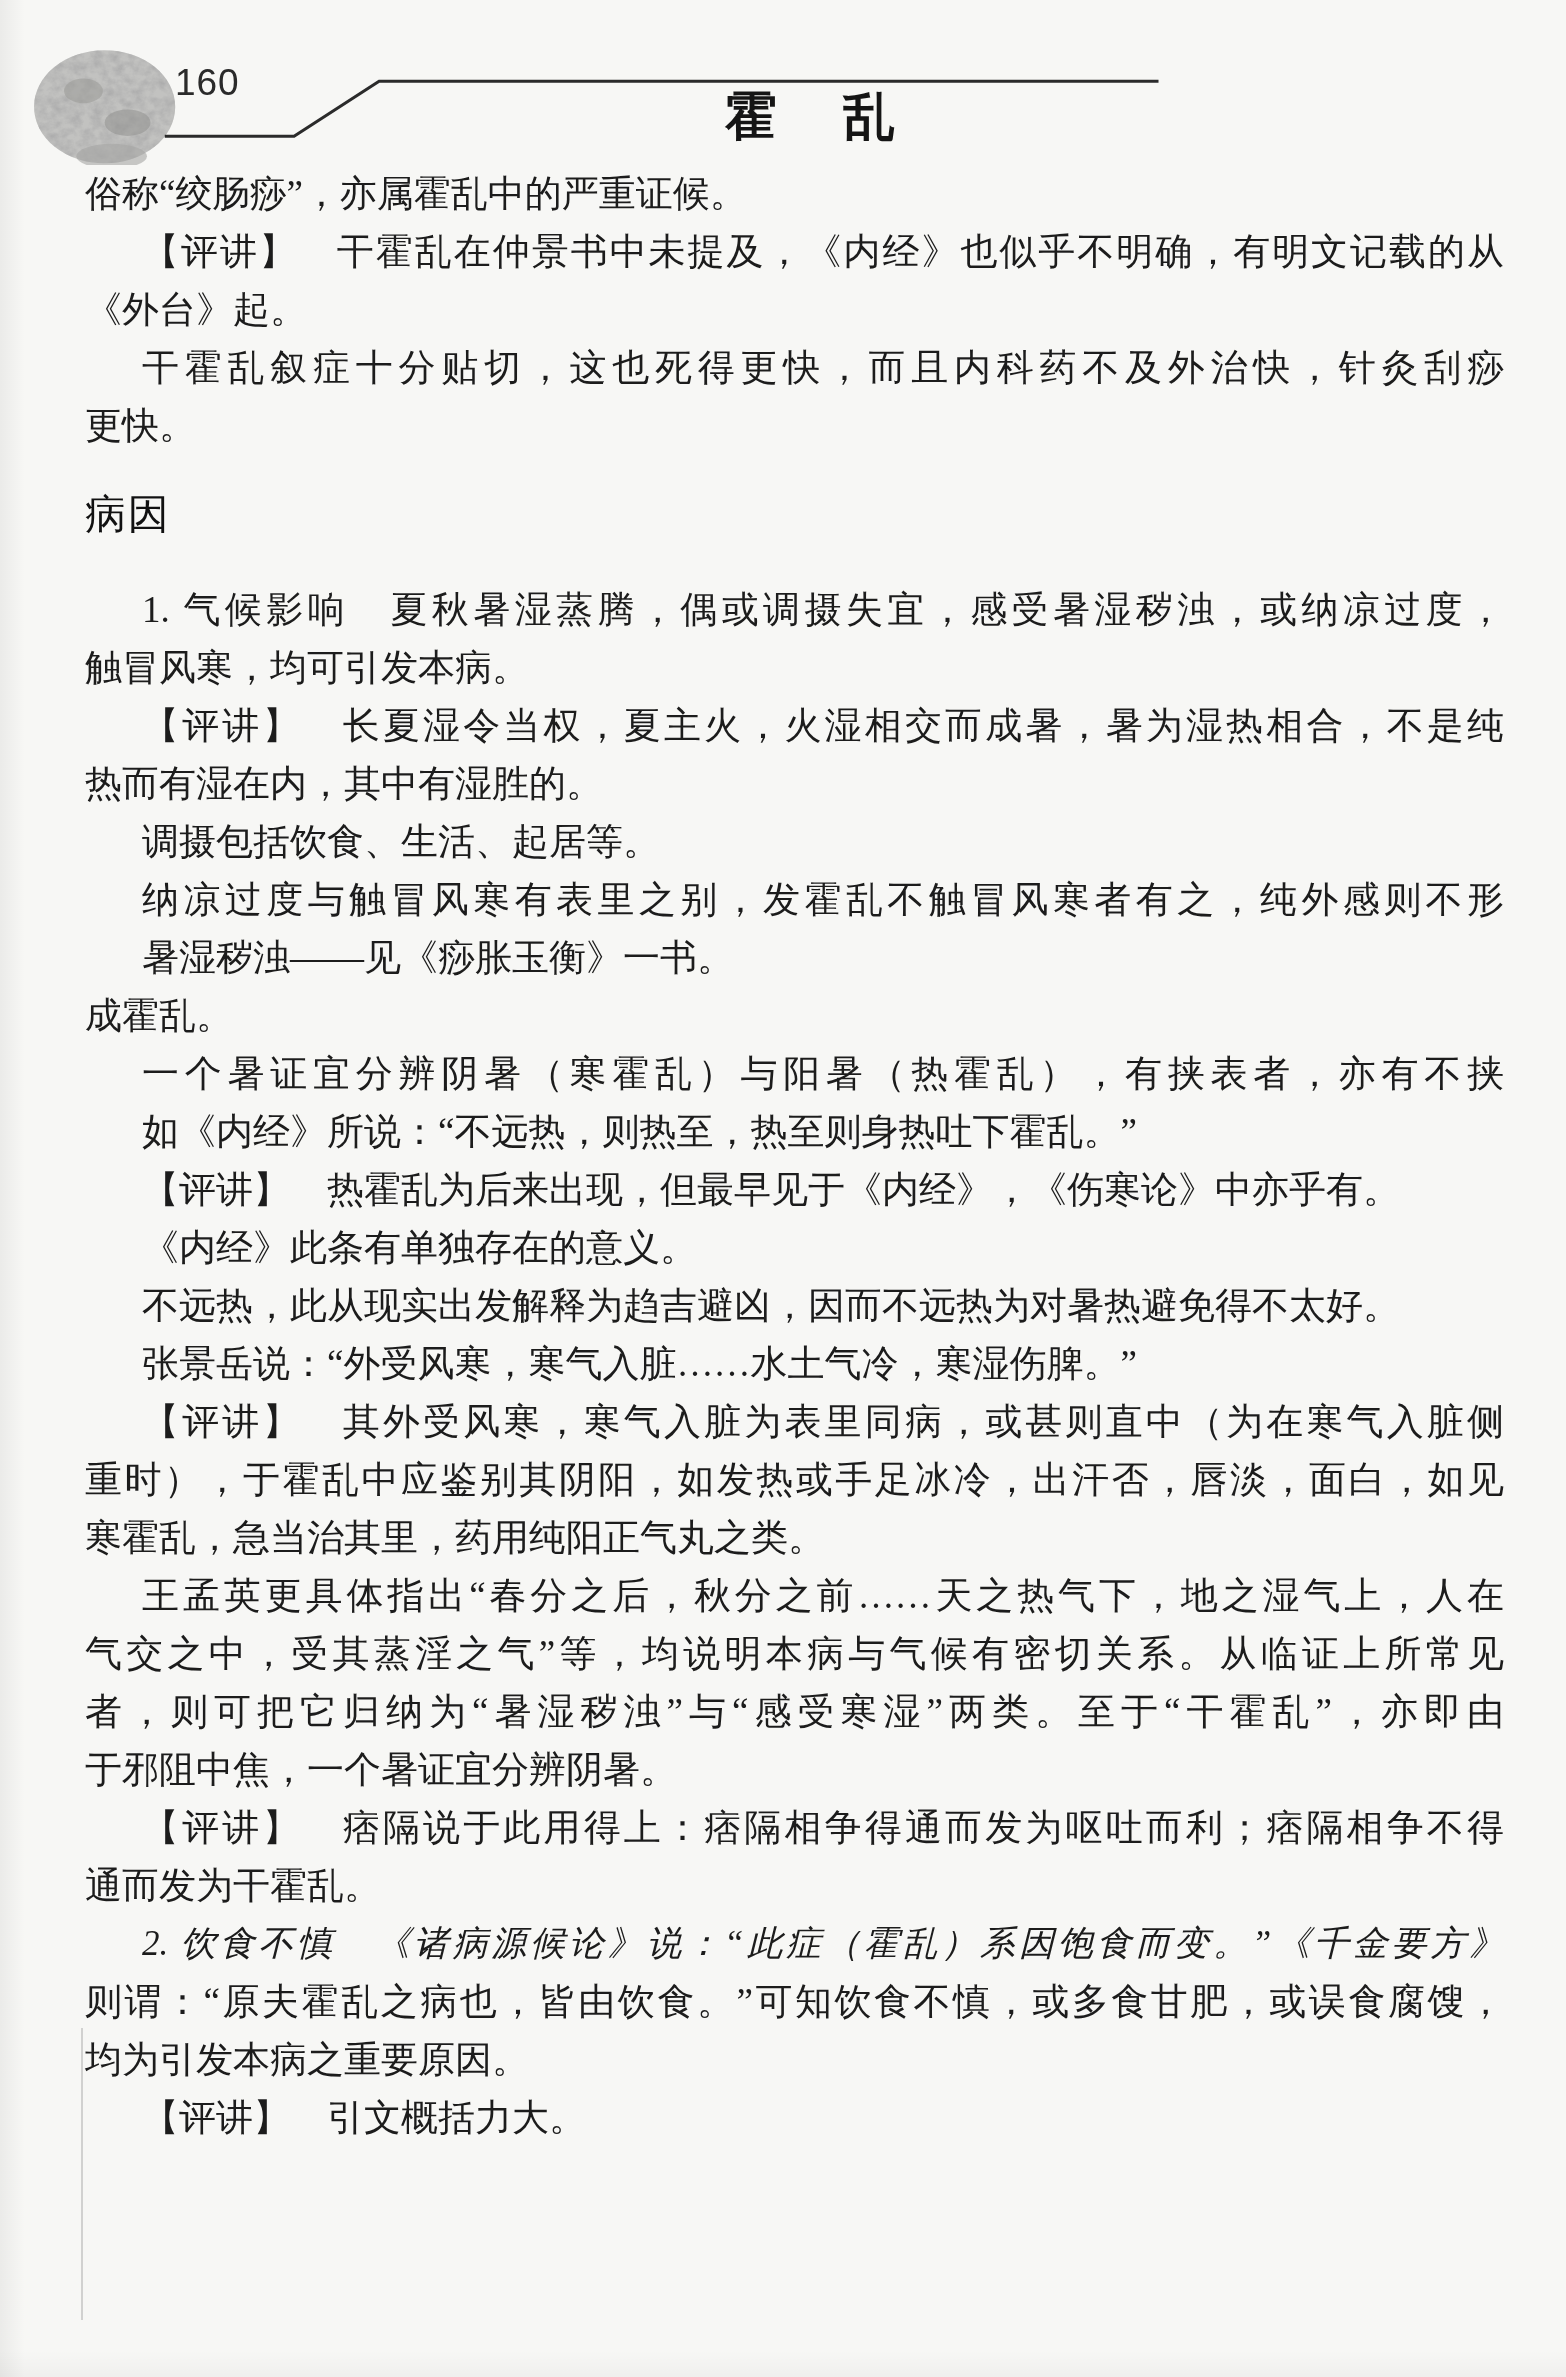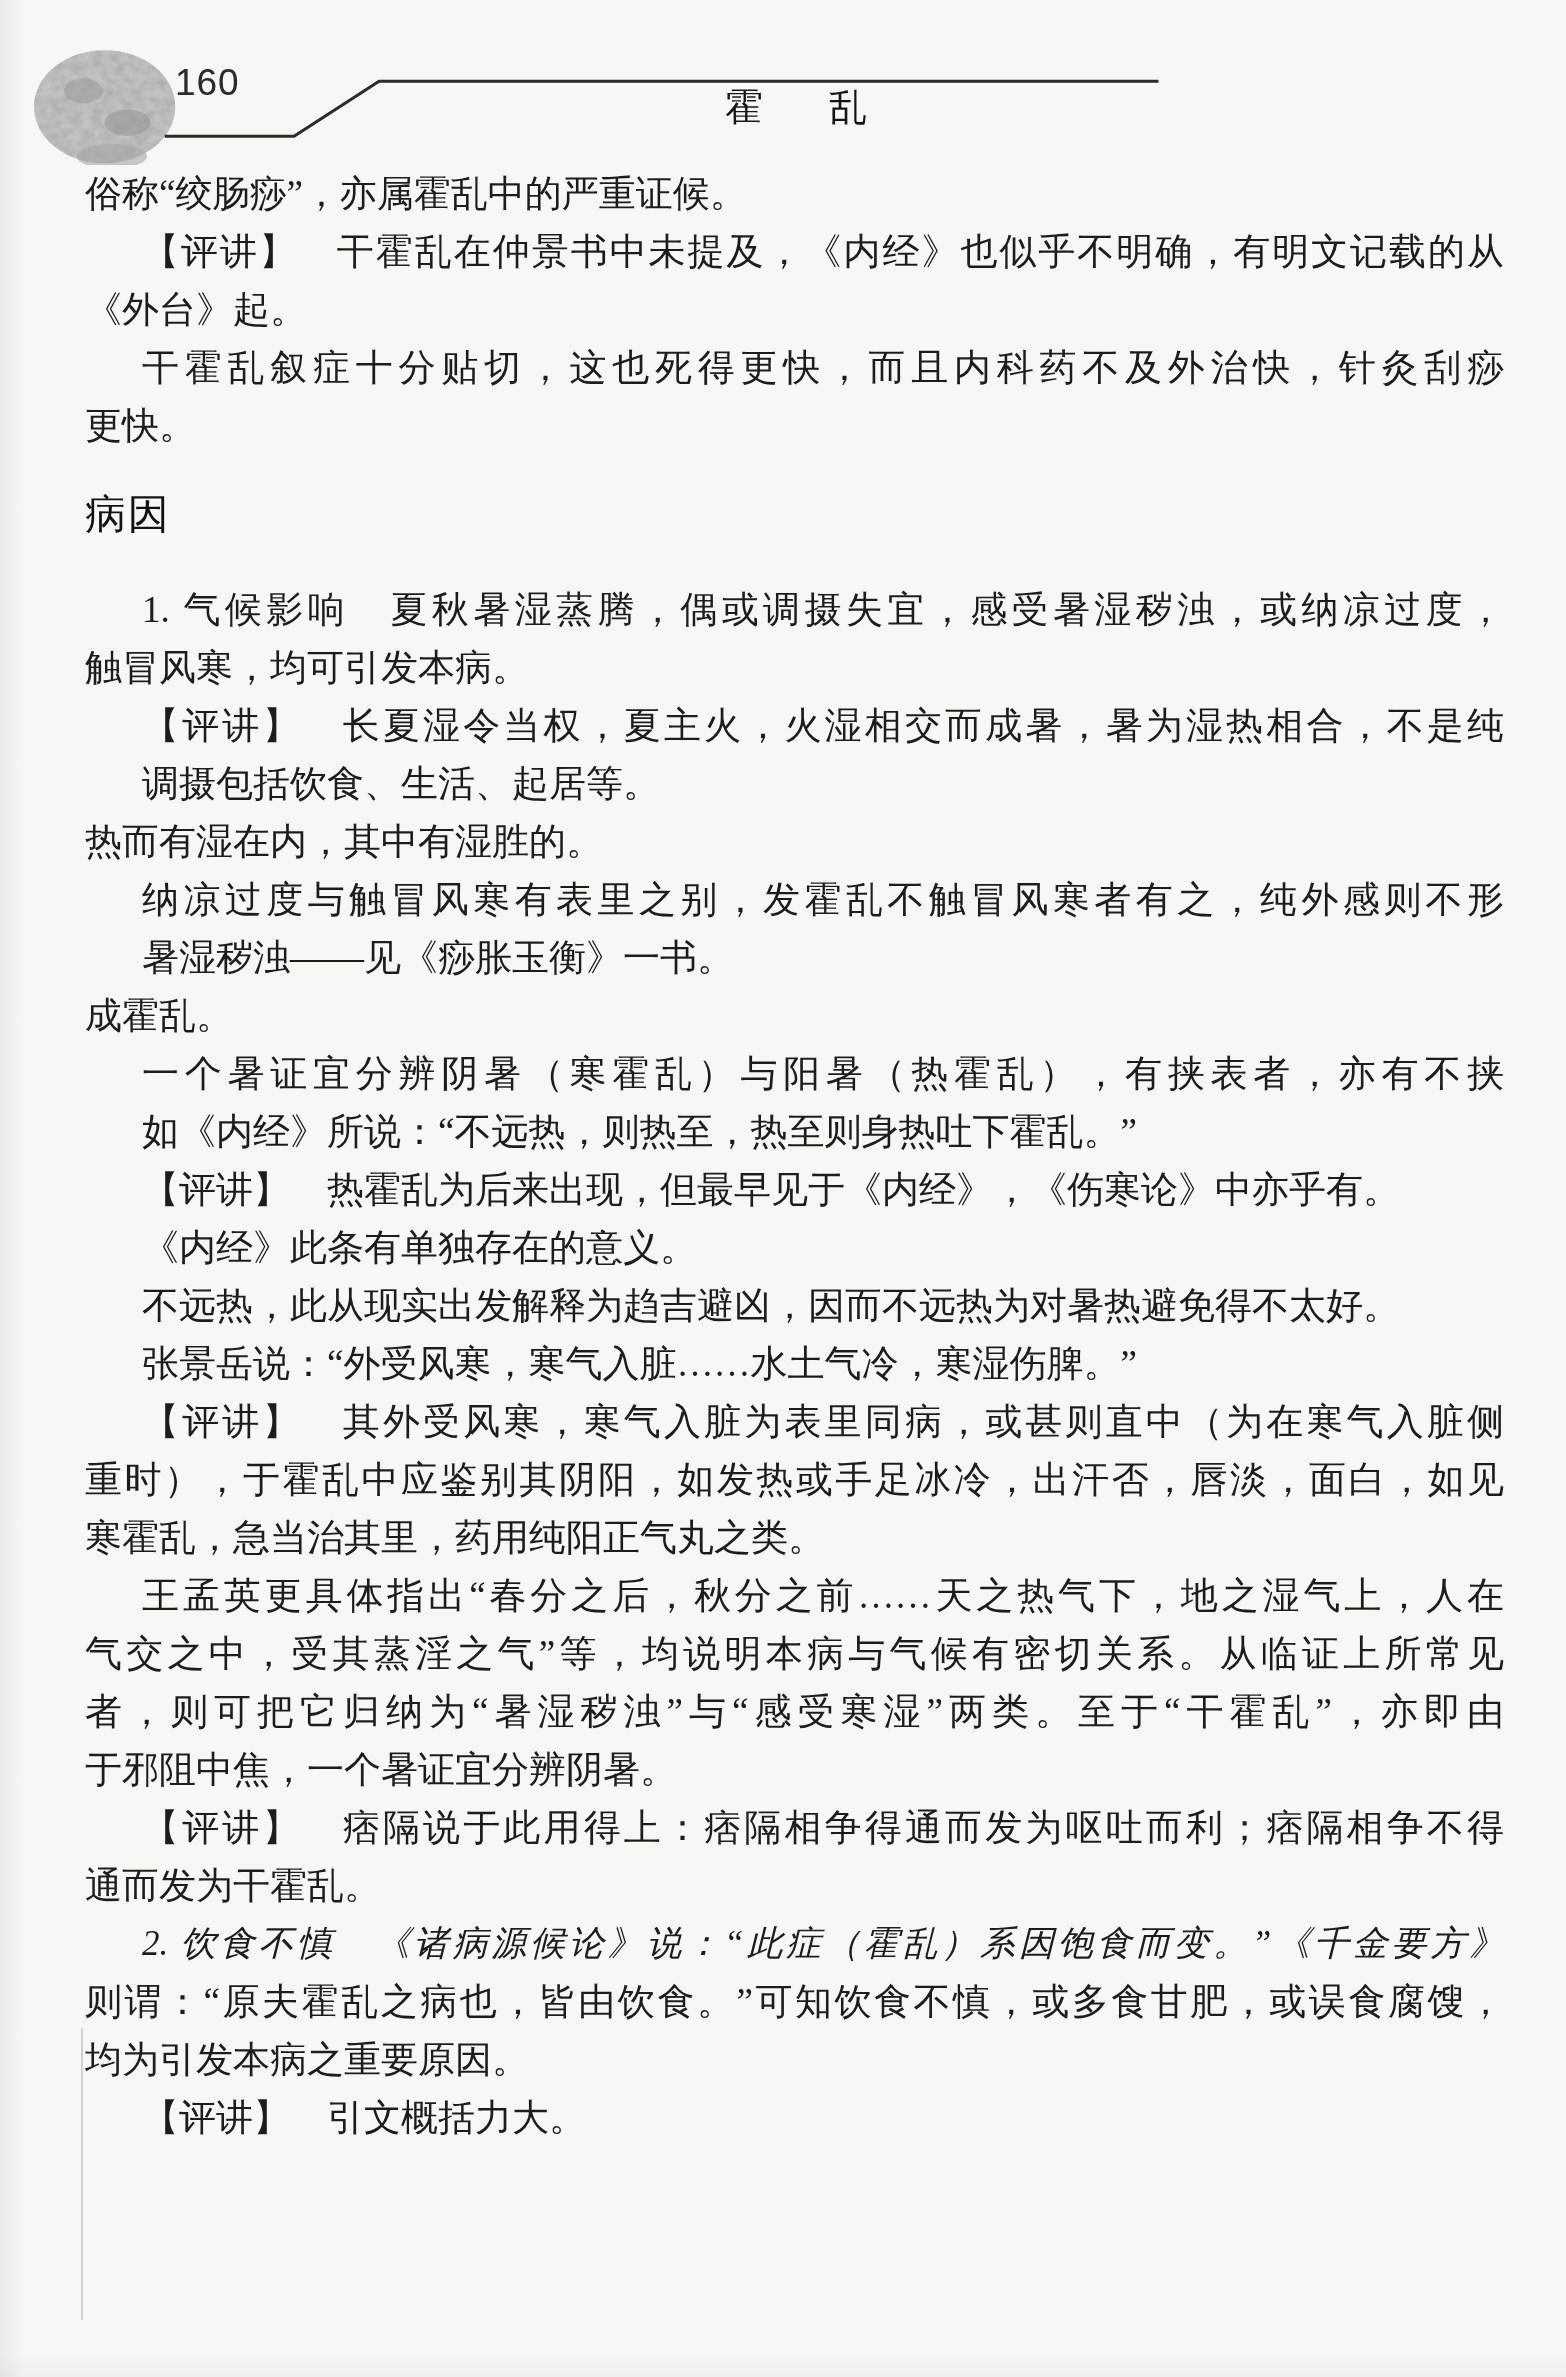--- a/index.html
+++ b/index.html
@@ -20,21 +20,21 @@
   .header { position:absolute; left:0; top:4px; width:1566px; height:177px; }
   .seal { position:absolute; left:30px; top:41px; }
   .pageno {
     position:absolute; left:175px; top:58px;
     font-family:"Liberation Sans","DejaVu Sans",sans-serif;
     font-size:37px; color:#2a2a2a; letter-spacing:0.9px;
   }
   .rule-svg { position:absolute; left:0; top:0; }
   .chapter-title {
     position:absolute; left:725px; top:78px;
-    font-size:38px; font-weight:normal; color:#151515;
+    font-size:52px; font-weight:bold; color:#151515;
     white-space:nowrap;
   }
   .chapter-title .c2 { margin-left:66px; }
   
   .content {
     position:absolute; left:85px; top:165px;
     width:1419px;
   }
   .ln {
     font-size:37px; line-height:58px; height:58px;
@@ -93,22 +93,22 @@
     <div class="ln in wj">【评讲】　干霍乱在仲景书中未提及，《内经》也似乎不明确，有明文记载的从</div>
     <div class="ln">《外台》起。</div>
     <div class="ln in wj">干霍乱叙症十分贴切，这也死得更快，而且内科药不及外治快，针灸刮痧</div>
     <div class="ln">更快。</div>
 
     <div class="heading">病因</div>
 
     <div class="ln in wj">1. 气候影响　夏秋暑湿蒸腾，偶或调摄失宜，感受暑湿秽浊，或纳凉过度，</div>
     <div class="ln">触冒风寒，均可引发本病。</div>
     <div class="ln in wj">【评讲】　长夏湿令当权，夏主火，火湿相交而成暑，暑为湿热相合，不是纯</div>
+    <div class="ln">热而有湿在内，其中有湿胜的。</div>
     <div class="ln in">调摄包括饮食、生活、起居等。</div>
-    <div class="ln">热而有湿在内，其中有湿胜的。</div>
     <div class="ln in wj">纳凉过度与触冒风寒有表里之别，发霍乱不触冒风寒者有之，纯外感则不形</div>
     <div class="ln in">暑湿秽浊——见《痧胀玉衡》一书。</div>
     <div class="ln">成霍乱。</div>
     <div class="ln in wj">一个暑证宜分辨阴暑（寒霍乱）与阳暑（热霍乱），有挟表者，亦有不挟</div>
     <div class="ln in">如《内经》所说：“不远热，则热至，热至则身热吐下霍乱。”</div>
     <div class="ln in">【评讲】　热霍乱为后来出现，但最早见于《内经》，《伤寒论》中亦乎有。</div>
     <div class="ln in">《内经》此条有单独存在的意义。</div>
     <div class="ln in">不远热，此从现实出发解释为趋吉避凶，因而不远热为对暑热避免得不太好。</div>
     <div class="ln in">张景岳说：“外受风寒，寒气入脏……水土气冷，寒湿伤脾。”</div>
     <div class="ln in wj">【评讲】　其外受风寒，寒气入脏为表里同病，或甚则直中（为在寒气入脏侧</div>

